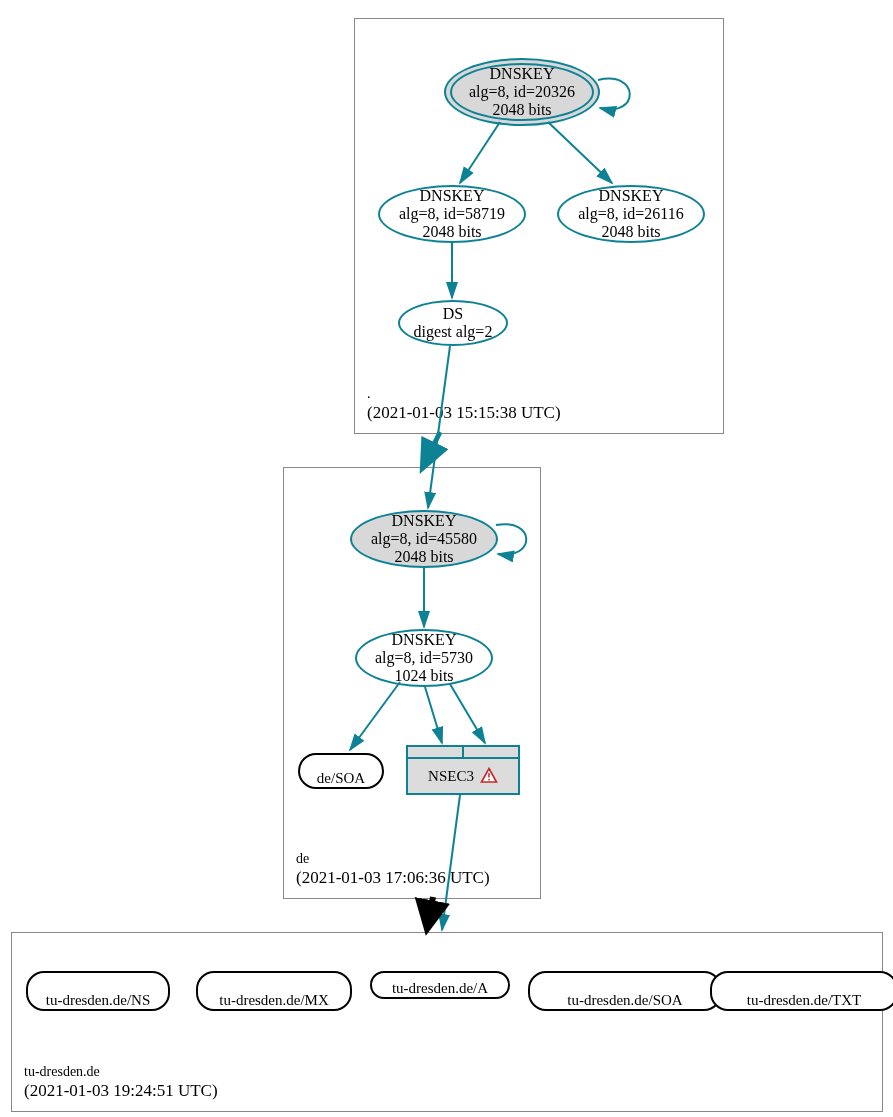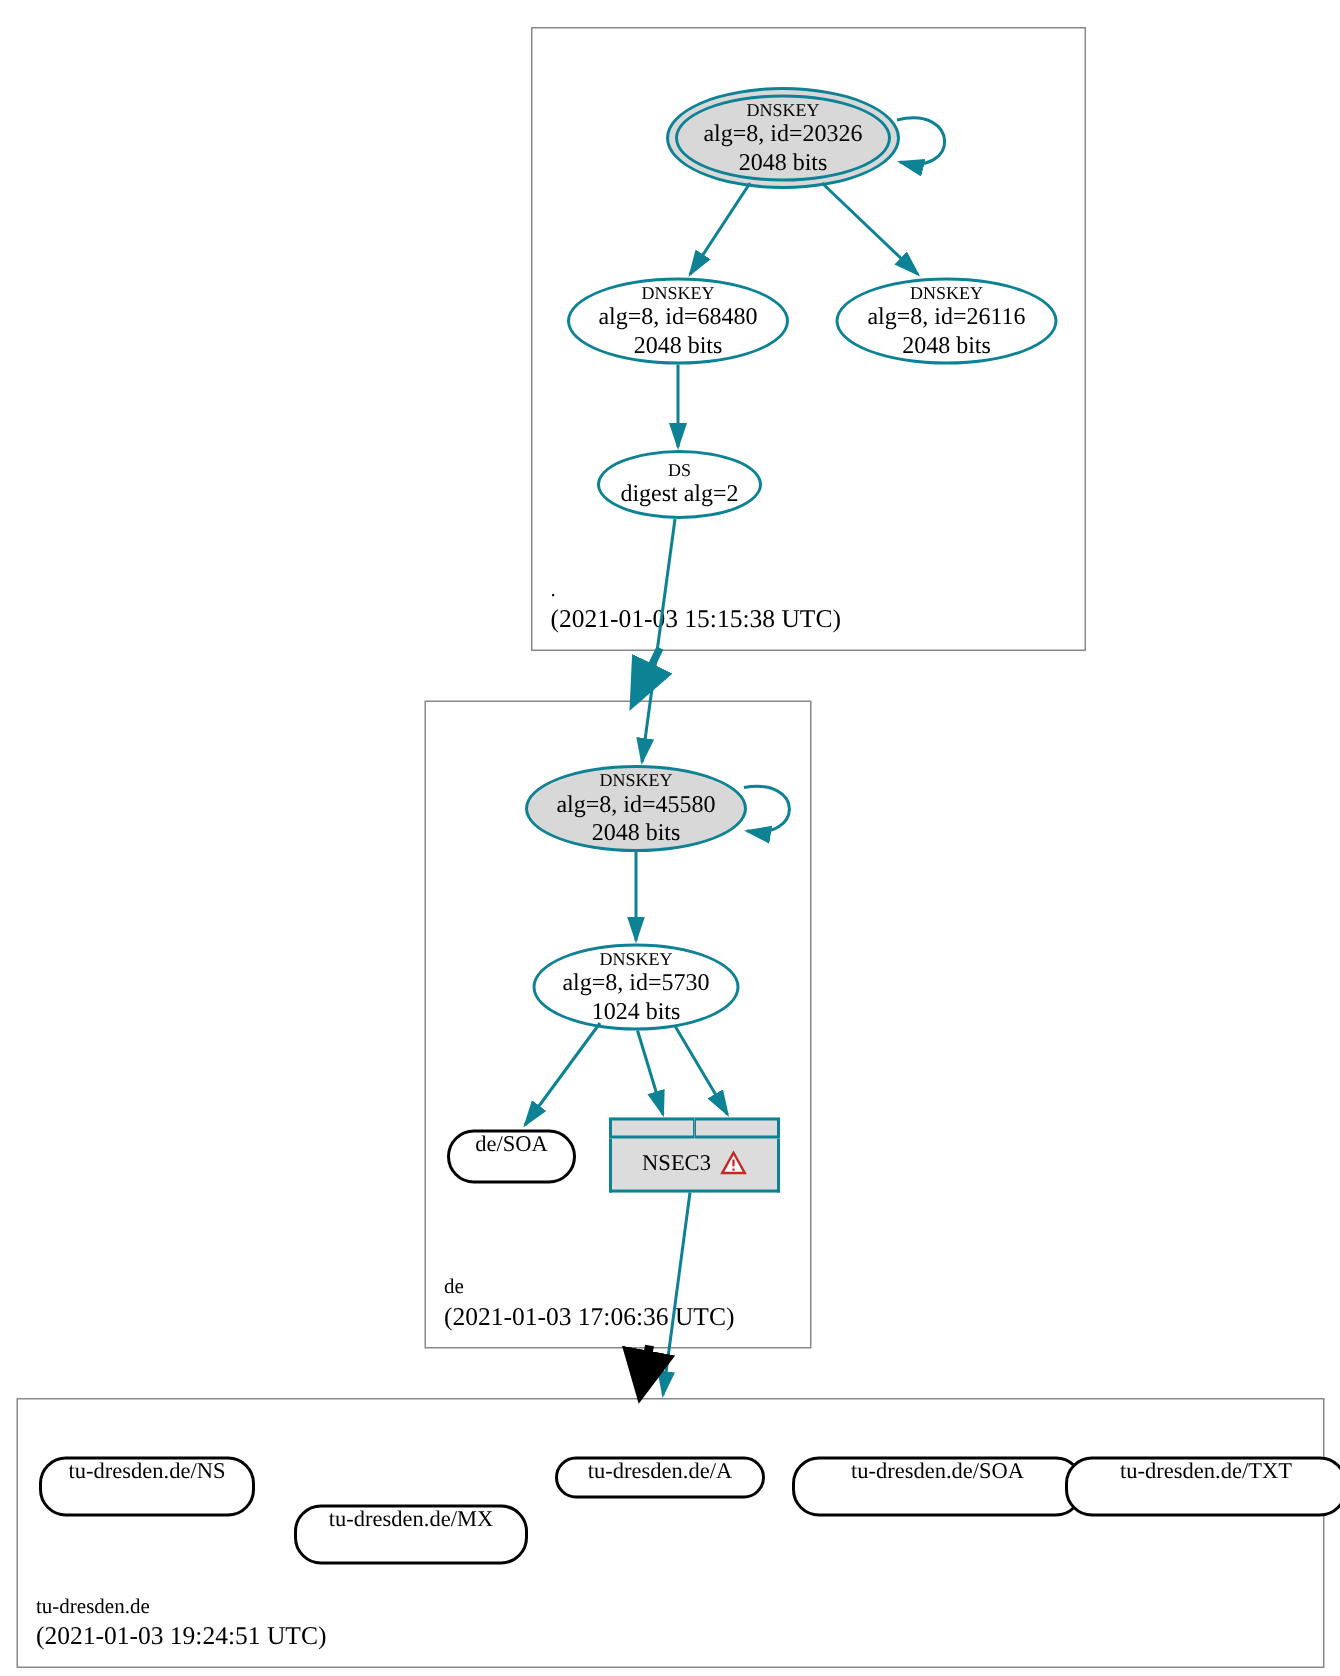--- a/index.html
+++ b/index.html
@@ -54,33 +54,33 @@
     border: 2px solid;
     border-radius: 50%;
     box-sizing: border-box;
     display: flex;
     flex-direction: column;
     justify-content: center;
     align-items: center;
     background: #ffffff;
   }
   .node-title {
-    font-size: 12px;
+    font-size: 16px;
   }
   .node-sub {
     font-size: 16px;
     line-height: 1.15;
   }
   .roundrect {
     position: absolute;
     border: 2px solid #000000;
     border-radius: 18px;
     background: #ffffff;
     display: flex;
-    align-items: flex-start;
+    align-items: flex-end;
     justify-content: center;
     font-size: 15px;
     box-sizing: border-box;
   }
   .nsec3-box {
     position: absolute;
     box-sizing: border-box;
   }
   .nsec3-header {
     display: flex;
@@ -147,21 +147,21 @@
   <div class="ellipse-outer" style="left:444px; top:58px; width:156px; height:68px; border-color:#0d8294; background:#d8d8d8;"></div>
   <div class="ellipse-inner" style="left:450px; top:63px; width:144px; height:58px; border-color:#0d8294; background:#d8d8d8;">
     <div class="node-title">DNSKEY</div>
     <div class="node-sub">alg=8, id=20326</div>
     <div class="node-sub">2048 bits</div>
   </div>
 </div>
 
 <div class="ellipse-single" style="left:378px; top:185px; width:148px; height:58px; border-color:#0d8294;">
   <div class="node-title">DNSKEY</div>
-  <div class="node-sub">alg=8, id=68480</div>
+  <div class="node-sub">alg=8, id=58719</div>
   <div class="node-sub">2048 bits</div>
 </div>
 
 <div class="ellipse-single" style="left:557px; top:185px; width:148px; height:58px; border-color:#0d8294;">
   <div class="node-title">DNSKEY</div>
   <div class="node-sub">alg=8, id=26116</div>
   <div class="node-sub">2048 bits</div>
 </div>
 
 <div class="ellipse-single" style="left:398px; top:300px; width:110px; height:46px; border-color:#0d8294;">
@@ -196,21 +196,21 @@
       <path d="M12 2 L22 20 L2 20 Z" fill="#ffffff" stroke="#c62828" stroke-width="2.2"></path>
       <rect x="11" y="8" width="2" height="6" fill="#c62828"></rect>
       <rect x="11" y="16" width="2" height="2" fill="#c62828"></rect>
     </svg>
   </div>
 </div>
 
 <div class="roundrect" style="left:26px; top:971px; width:144px; height:40px;">
   <span>tu-dresden.de/NS</span>
 </div>
-<div class="roundrect" style="left:196px; top:971px; width:156px; height:40px;margin-top:32px;">
+<div class="roundrect" style="left:196px; top:971px; width:156px; height:40px;">
   <span>tu-dresden.de/MX</span>
 </div>
 <div class="roundrect" style="left:370px; top:971px; width:140px; height:28px;">
   <span>tu-dresden.de/A</span>
 </div>
 <div class="roundrect" style="left:528px; top:971px; width:194px; height:40px;">
   <span>tu-dresden.de/SOA</span>
 </div>
 <div class="roundrect" style="left:710px; top:971px; width:188px; height:40px;">
   <span>tu-dresden.de/TXT</span>

